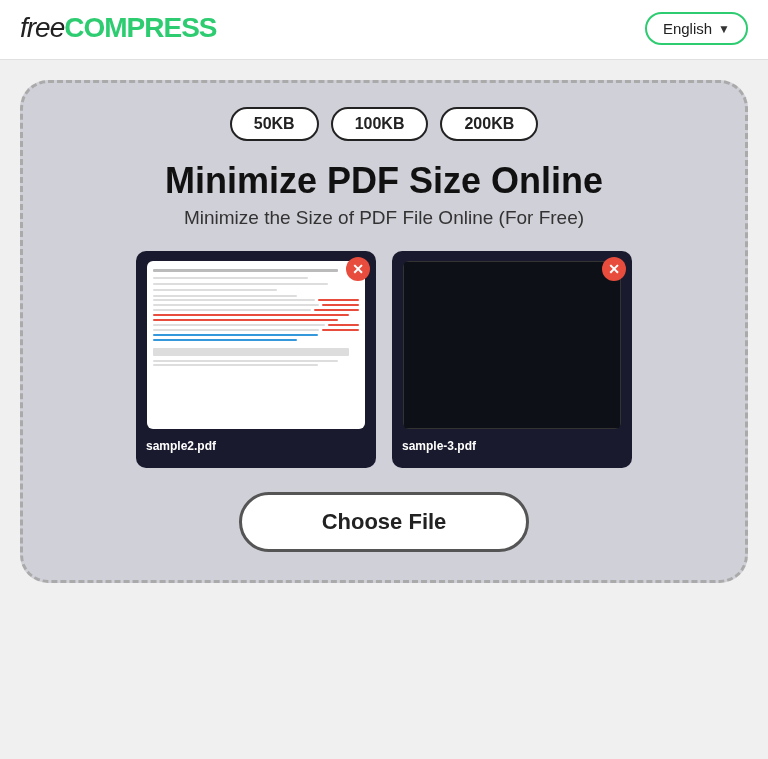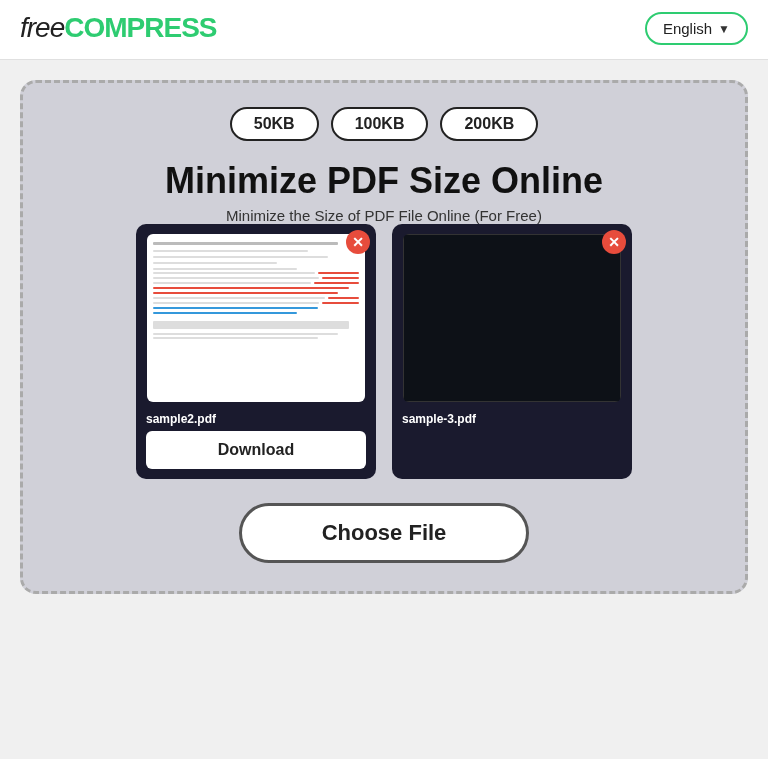--- a/index.html
+++ b/index.html
@@ -57,21 +57,21 @@
     }
 
     
     .main {
       padding: 20px;
     }
 
     
     .dashed-box {
       border: 3px dashed #aaa;
-      border-radius: 16px;
+      border-radius: 28px;
       background: #d0d0d8;
       padding: 24px 20px 28px;
       display: flex;
       flex-direction: column;
       align-items: center;
     }
 
     
     .size-pills {
       display: flex;
@@ -92,23 +92,24 @@
     
     .main-title {
       font-size: 36px;
       font-weight: 900;
       color: #111;
       text-align: center;
       margin-bottom: 6px;
       line-height: 1.1;
     }
     .main-subtitle {
-      font-size: 15px;
+      font-size: 19px;
       color: #333;
       text-align: center;
+      margin-bottom: 22px;
     }
 
     
     .files-row {
       display: flex;
       gap: 16px;
       justify-content: center;
       margin-bottom: 24px;
     }
 
@@ -296,21 +297,20 @@
               <div style="height:2px;background:#e74c3c;width:18%;border-radius:1px;"></div>
             </div>
             <div style="height:2px;background:#3498db;width:80%;margin-bottom:3px;border-radius:1px;"></div>
             <div style="height:2px;background:#3498db;width:70%;margin-bottom:3px;border-radius:1px;"></div>
             <div style="height:8px;background:#ddd;width:95%;margin-bottom:4px;border-radius:1px;margin-top:4px;"></div>
             <div style="height:2px;background:#ddd;width:90%;margin-bottom:2px;border-radius:1px;"></div>
             <div style="height:2px;background:#ddd;width:80%;border-radius:1px;"></div>
           </div>
         </div>
         <div class="file-name">sample2.pdf</div>
-        <button class="download-btn">Download</button>
       </div>
 
       <div class="file-card">
         <button class="close-btn">✕</button>
         <div class="file-preview">
           <div class="file-preview-dark"></div>
         </div>
         <div class="file-name">sample-3.pdf</div>
       </div>
 

